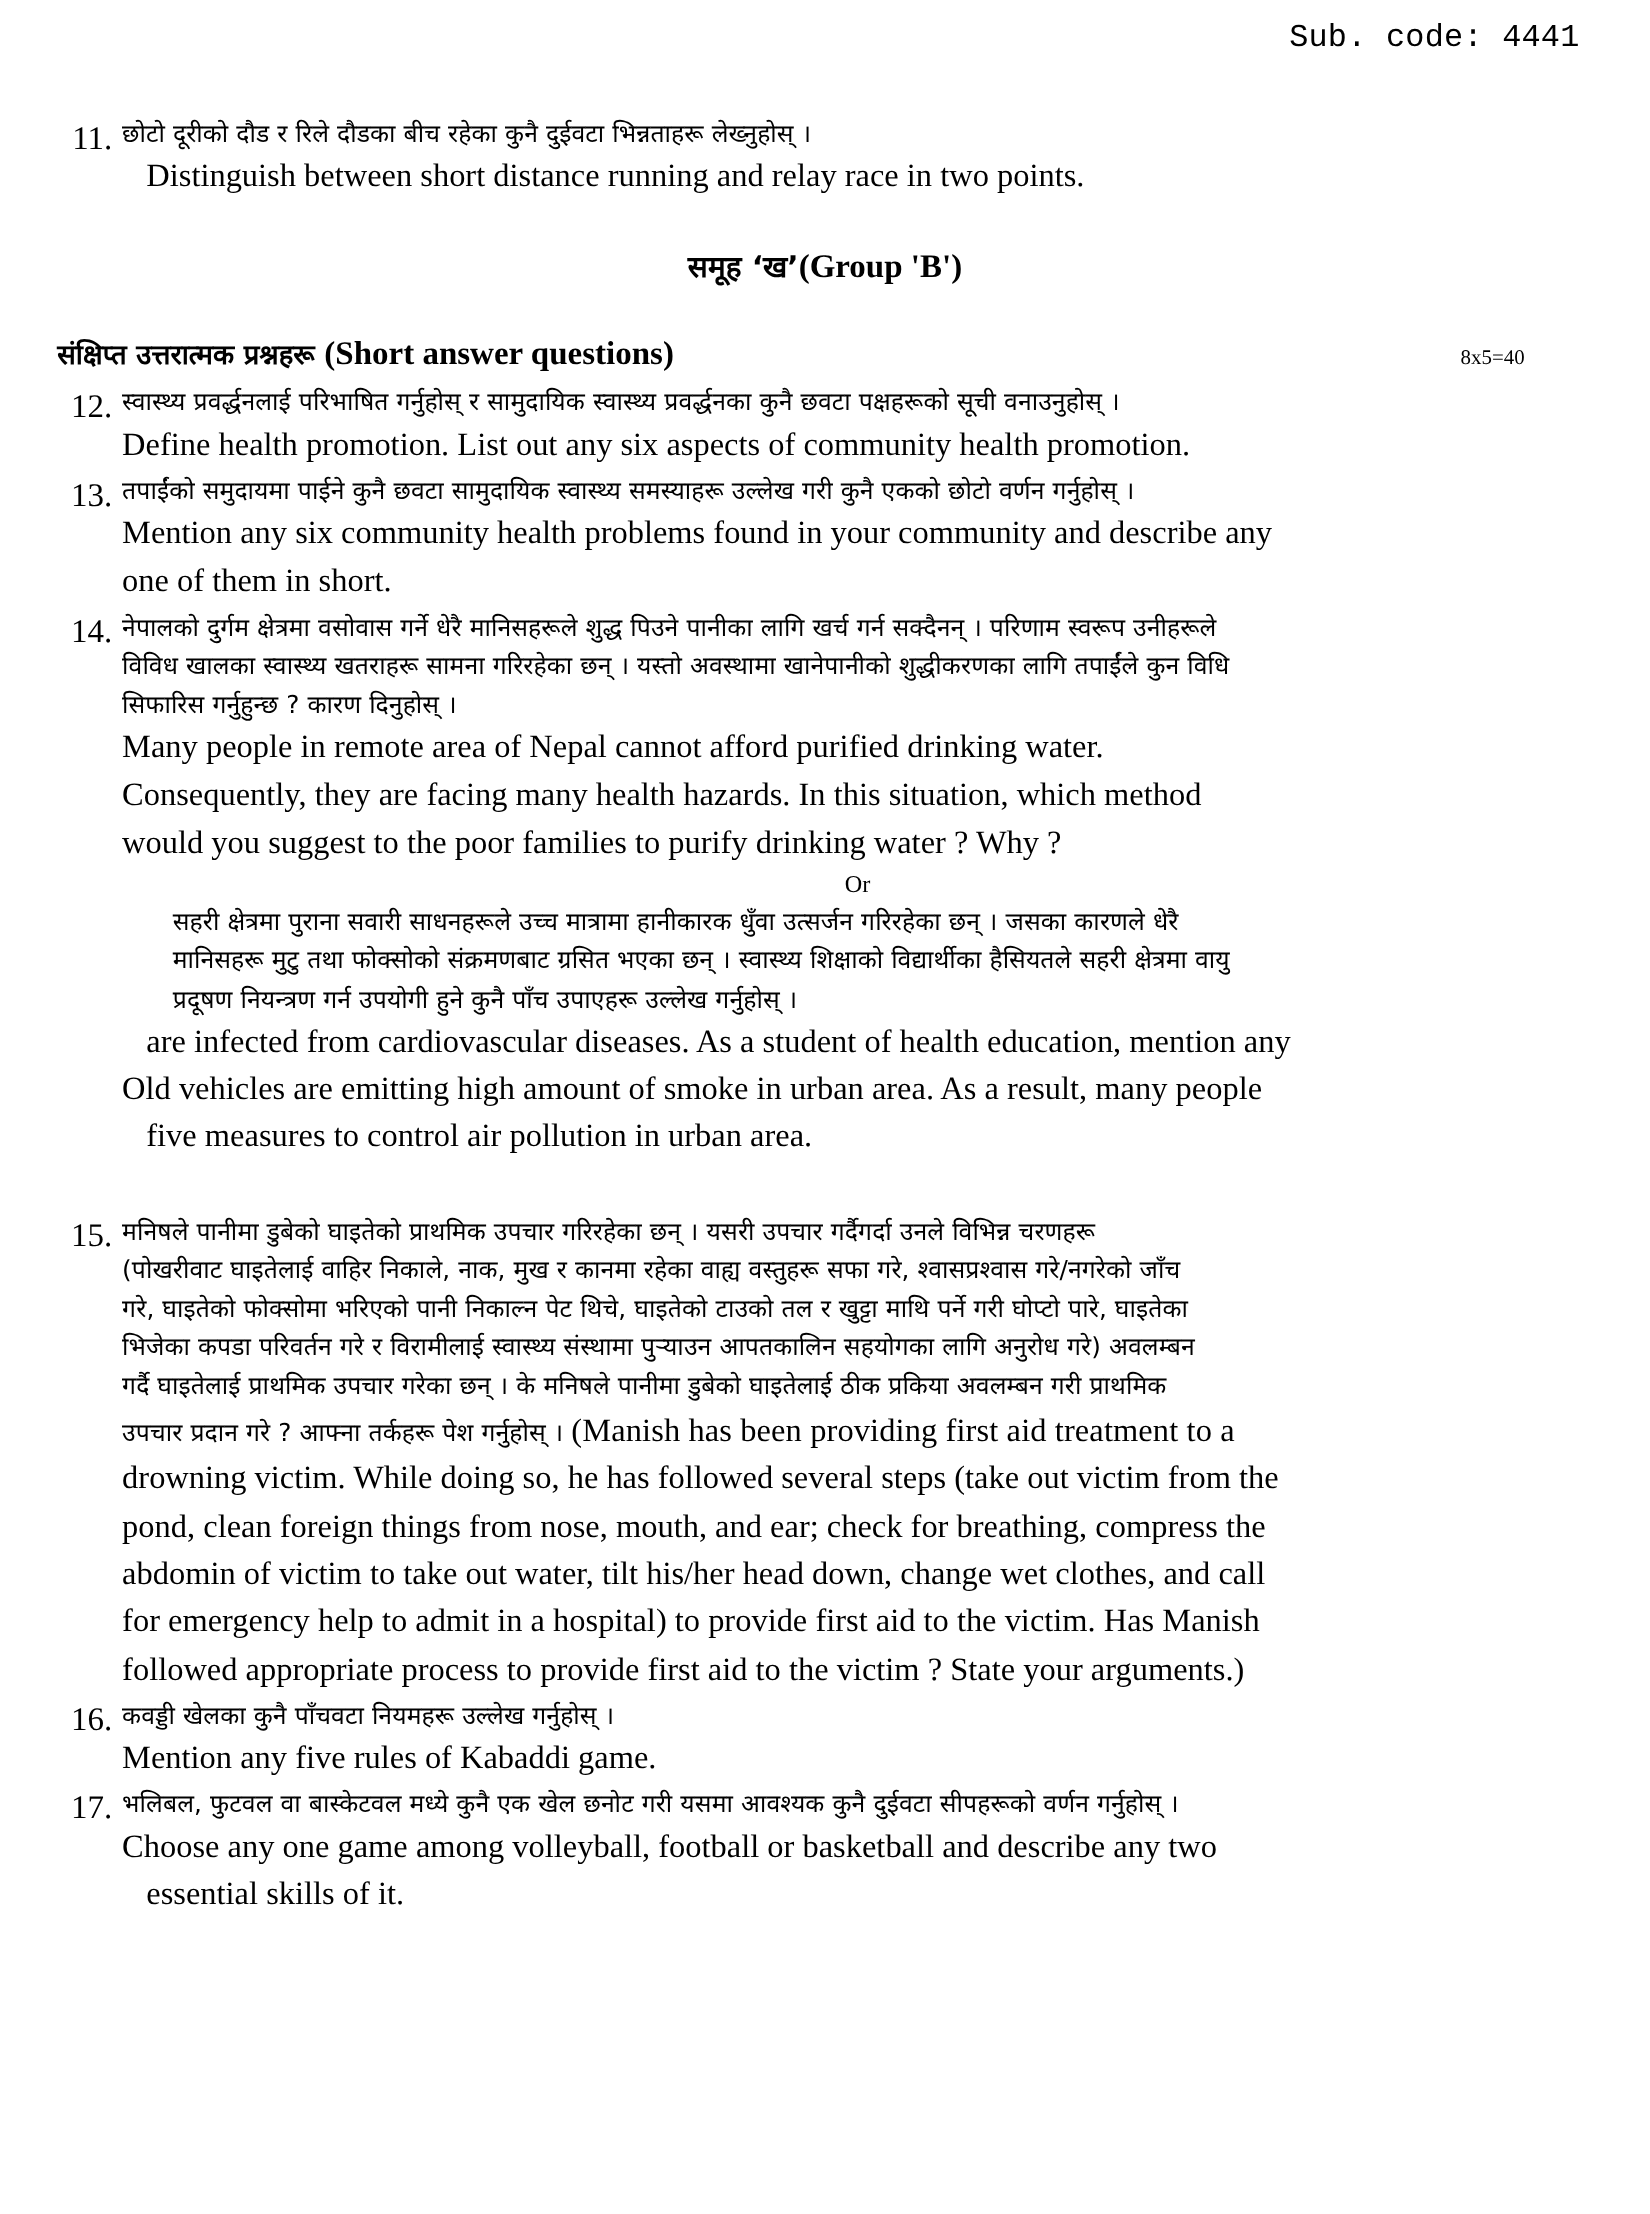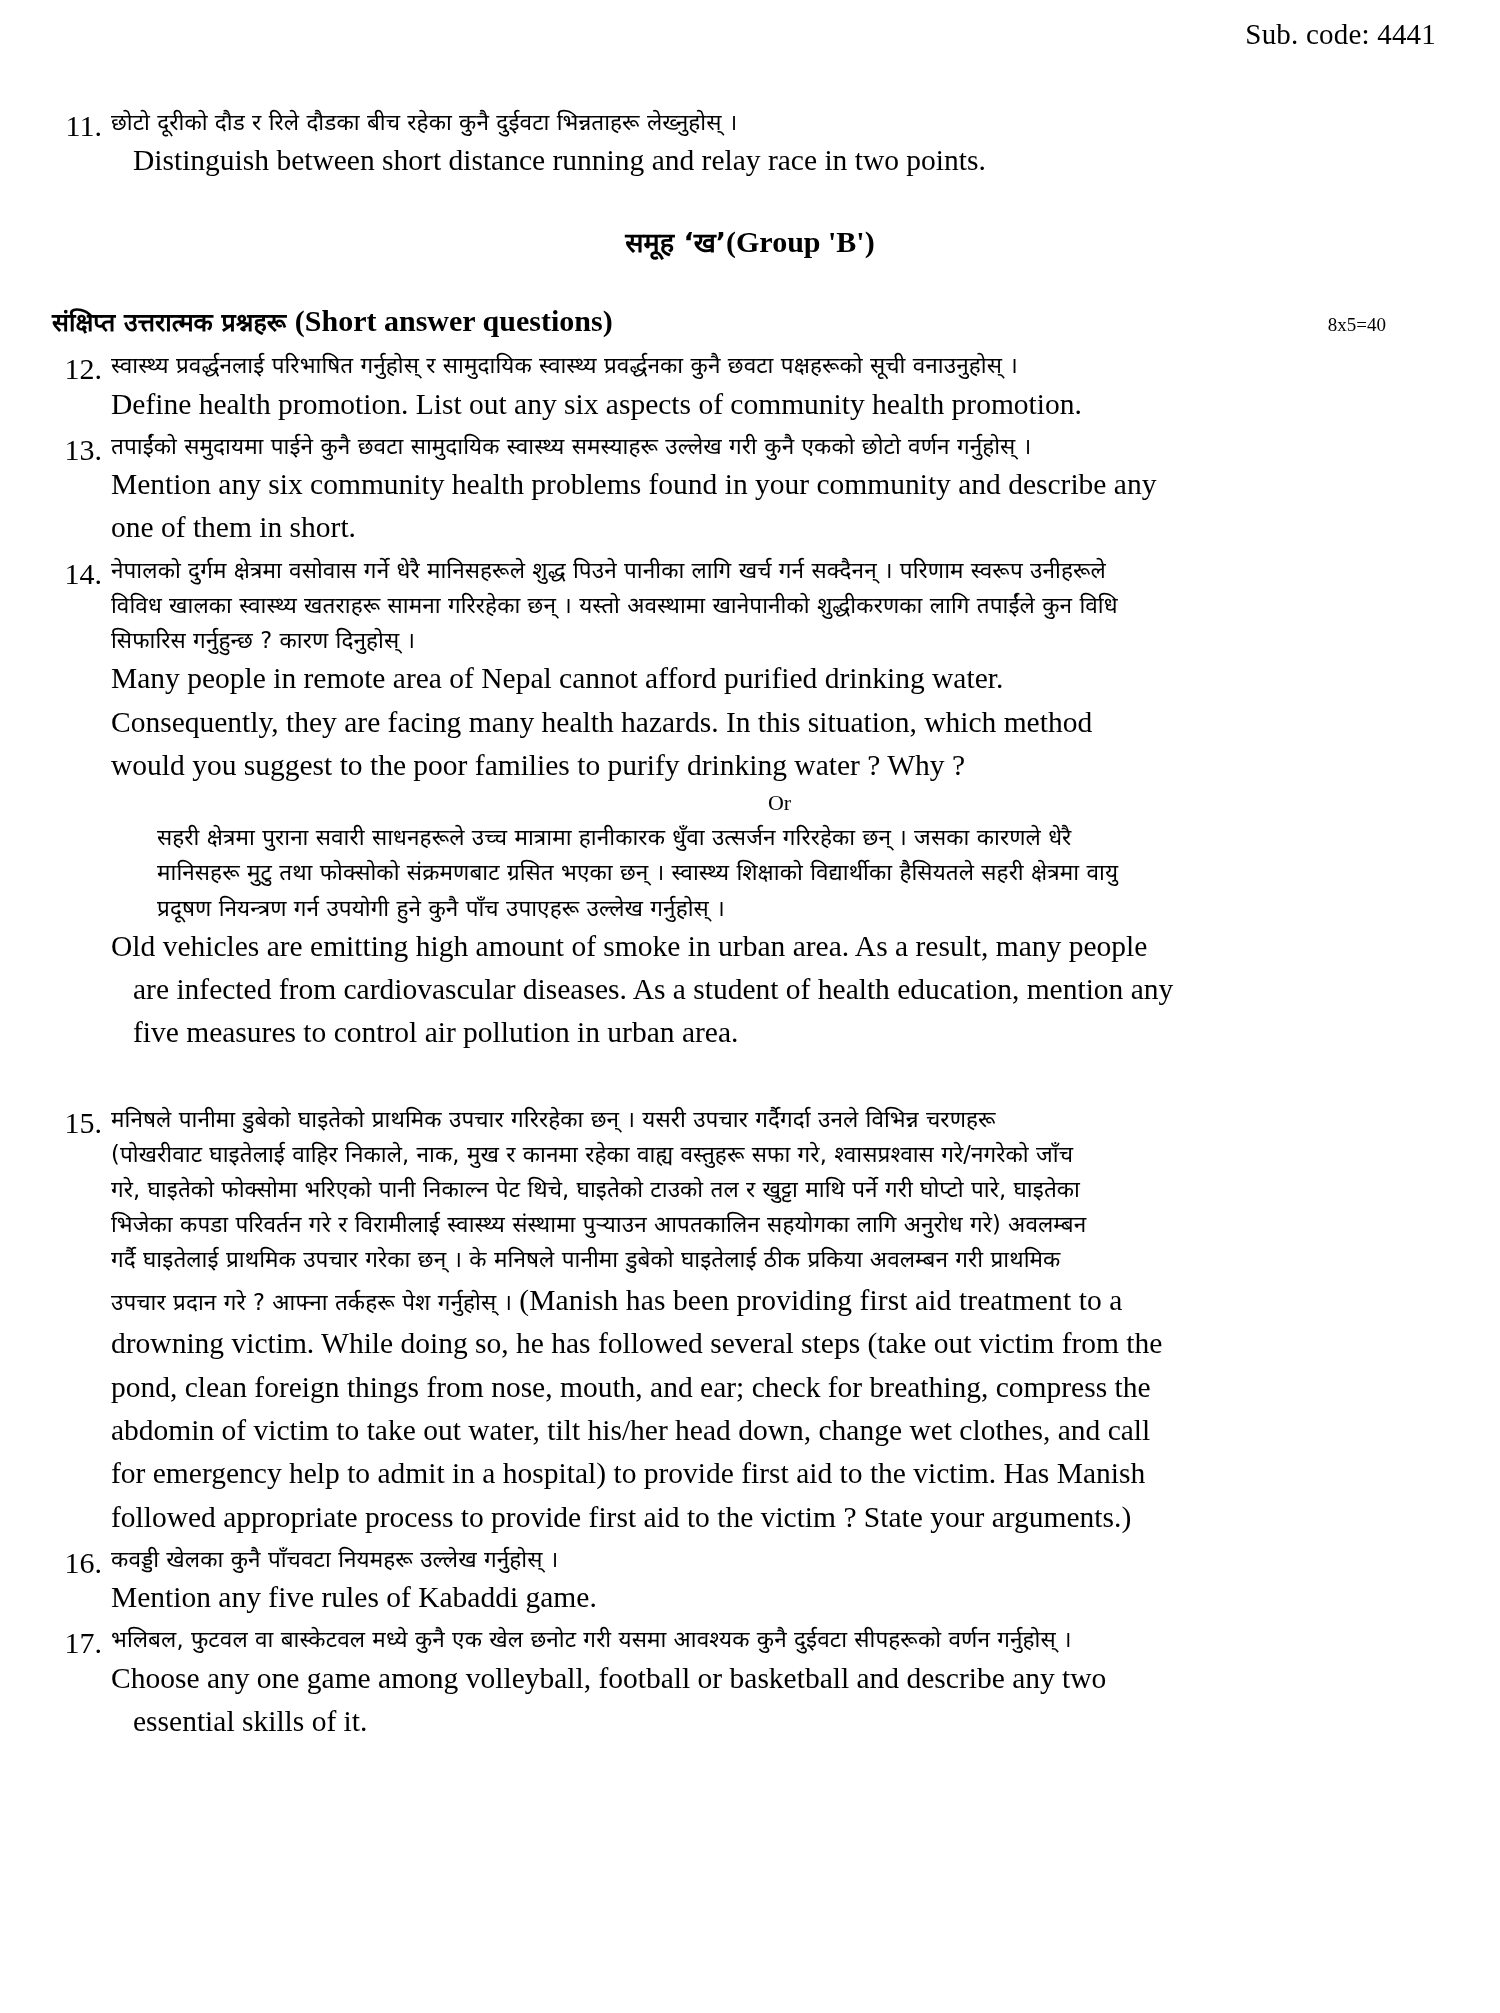--- a/index.html
+++ b/index.html
@@ -22,21 +22,21 @@
     position: relative;
   }
   
   .header-row {
     display: flex;
     justify-content: flex-end;
     padding-right: 12px;
     margin-bottom: 54px;
   }
   .sub-code {
-    font-family: Liberation Serif, serif;
+    font-family: Liberation Mono, monospace;
     font-size: 29px;
     letter-spacing: 0.2px;
     color: #000;
     white-space: nowrap;
     text-align: center;
   }
   
   .q {
     display: flex;
     align-items: flex-start;
@@ -194,22 +194,22 @@
       <p class="en">Consequently, they are facing many health hazards. In this situation, which method</p>
       <p class="en en-last">would you suggest to the poor families to purify drinking water ? Why ?</p>
 
       <div class="or-sep">Or</div>
 
       <div class="block-indent">
         <p class="np">सहरी क्षेत्रमा पुराना सवारी साधनहरूले उच्च मात्रामा हानीकारक धुँवा उत्सर्जन गरिरहेका छन् । जसका कारणले धेरै</p>
         <p class="np">मानिसहरू मुटु तथा फोक्सोको संक्रमणबाट ग्रसित भएका छन् । स्वास्थ्य शिक्षाको विद्यार्थीका हैसियतले सहरी क्षेत्रमा वायु</p>
         <p class="np np-last">प्रदूषण नियन्त्रण गर्न उपयोगी हुने कुनै पाँच उपाएहरू उल्लेख गर्नुहोस् ।</p>
       </div>
+      <p class="en en-indent">are infected from cardiovascular diseases. As a student of health education, mention any</p>
       <p class="en">Old vehicles are emitting high amount of smoke in urban area. As a result, many people</p>
-      <p class="en en-indent">are infected from cardiovascular diseases. As a student of health education, mention any</p>
       <p class="en en-last en-indent">five measures to control air pollution in urban area.</p>
     </div>
   </div>
 
   <div class="spacer-lg"></div>
 
   <div class="q">
     <div class="q-num">15.</div>
     <div class="q-body">
       <p class="np">मनिषले पानीमा डुबेको घाइतेको प्राथमिक उपचार गरिरहेका छन् । यसरी उपचार गर्दैगर्दा उनले विभिन्न चरणहरू</p>

